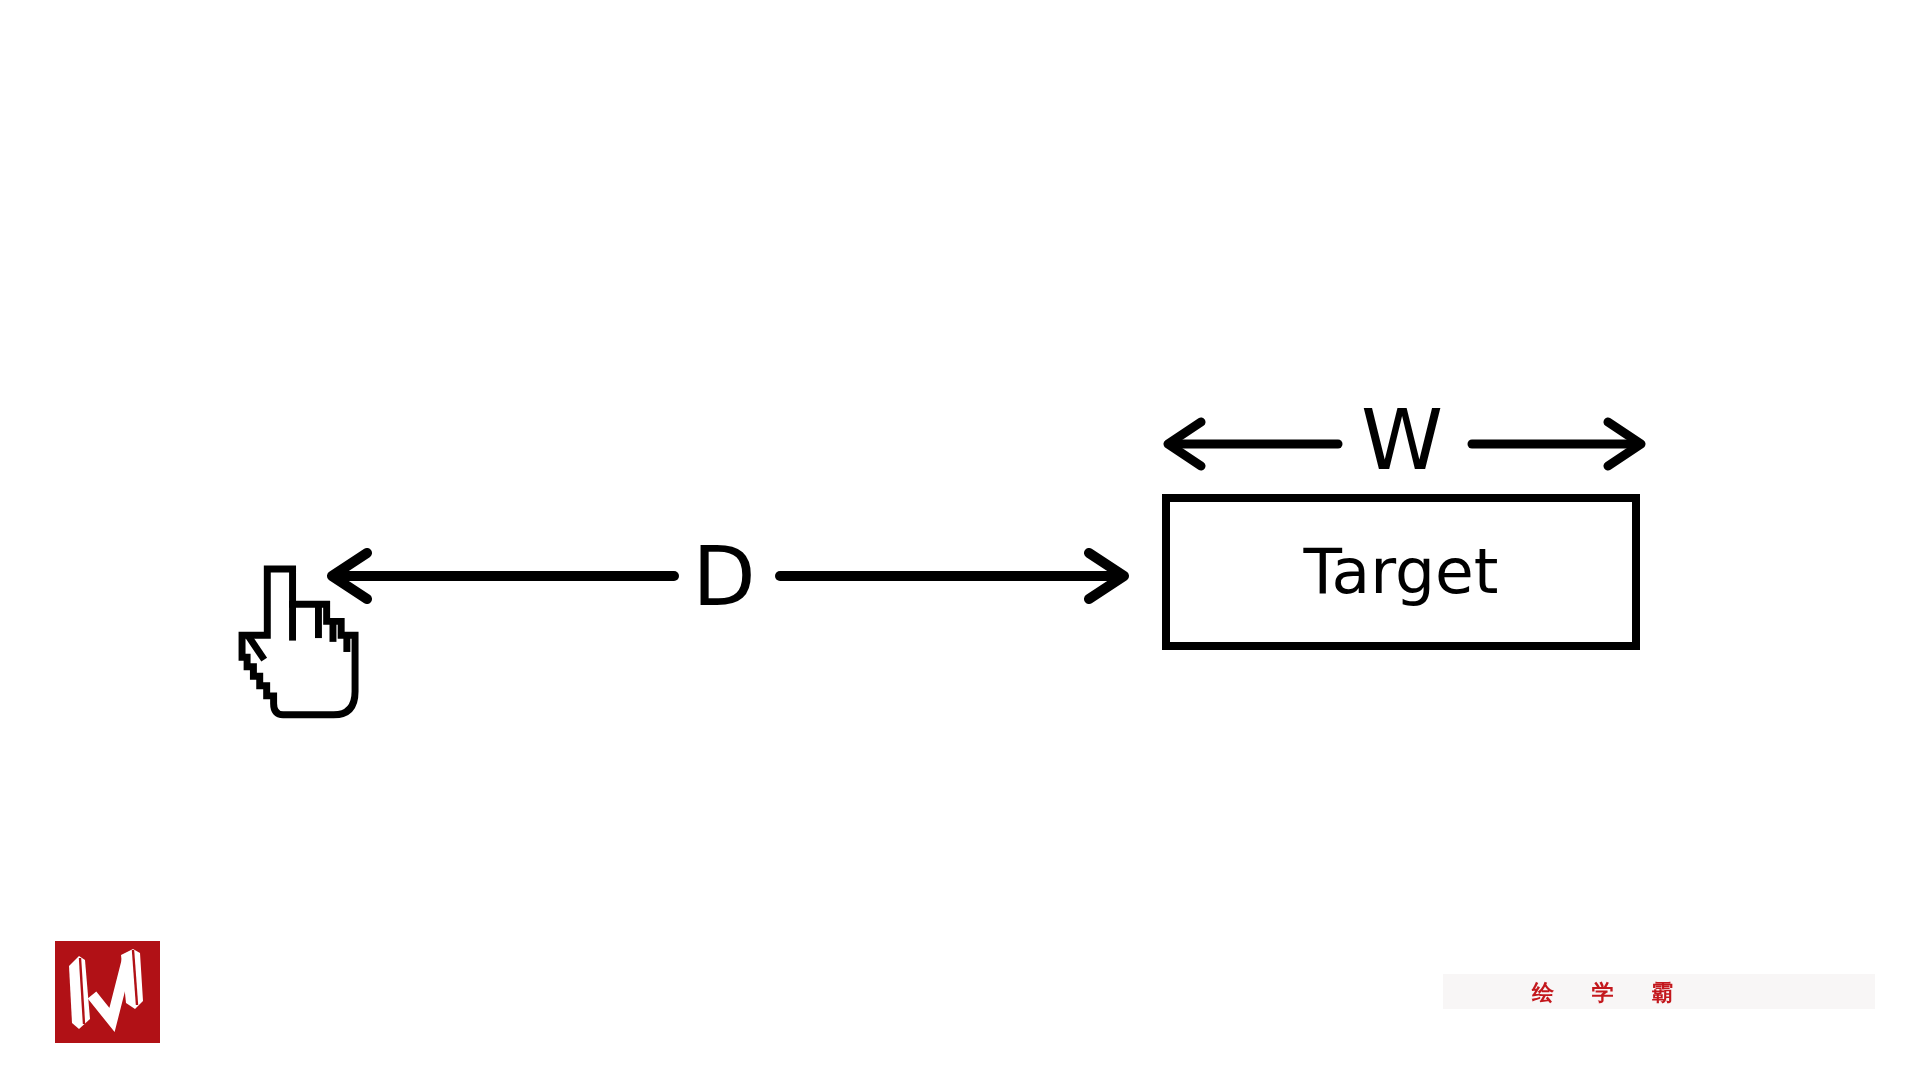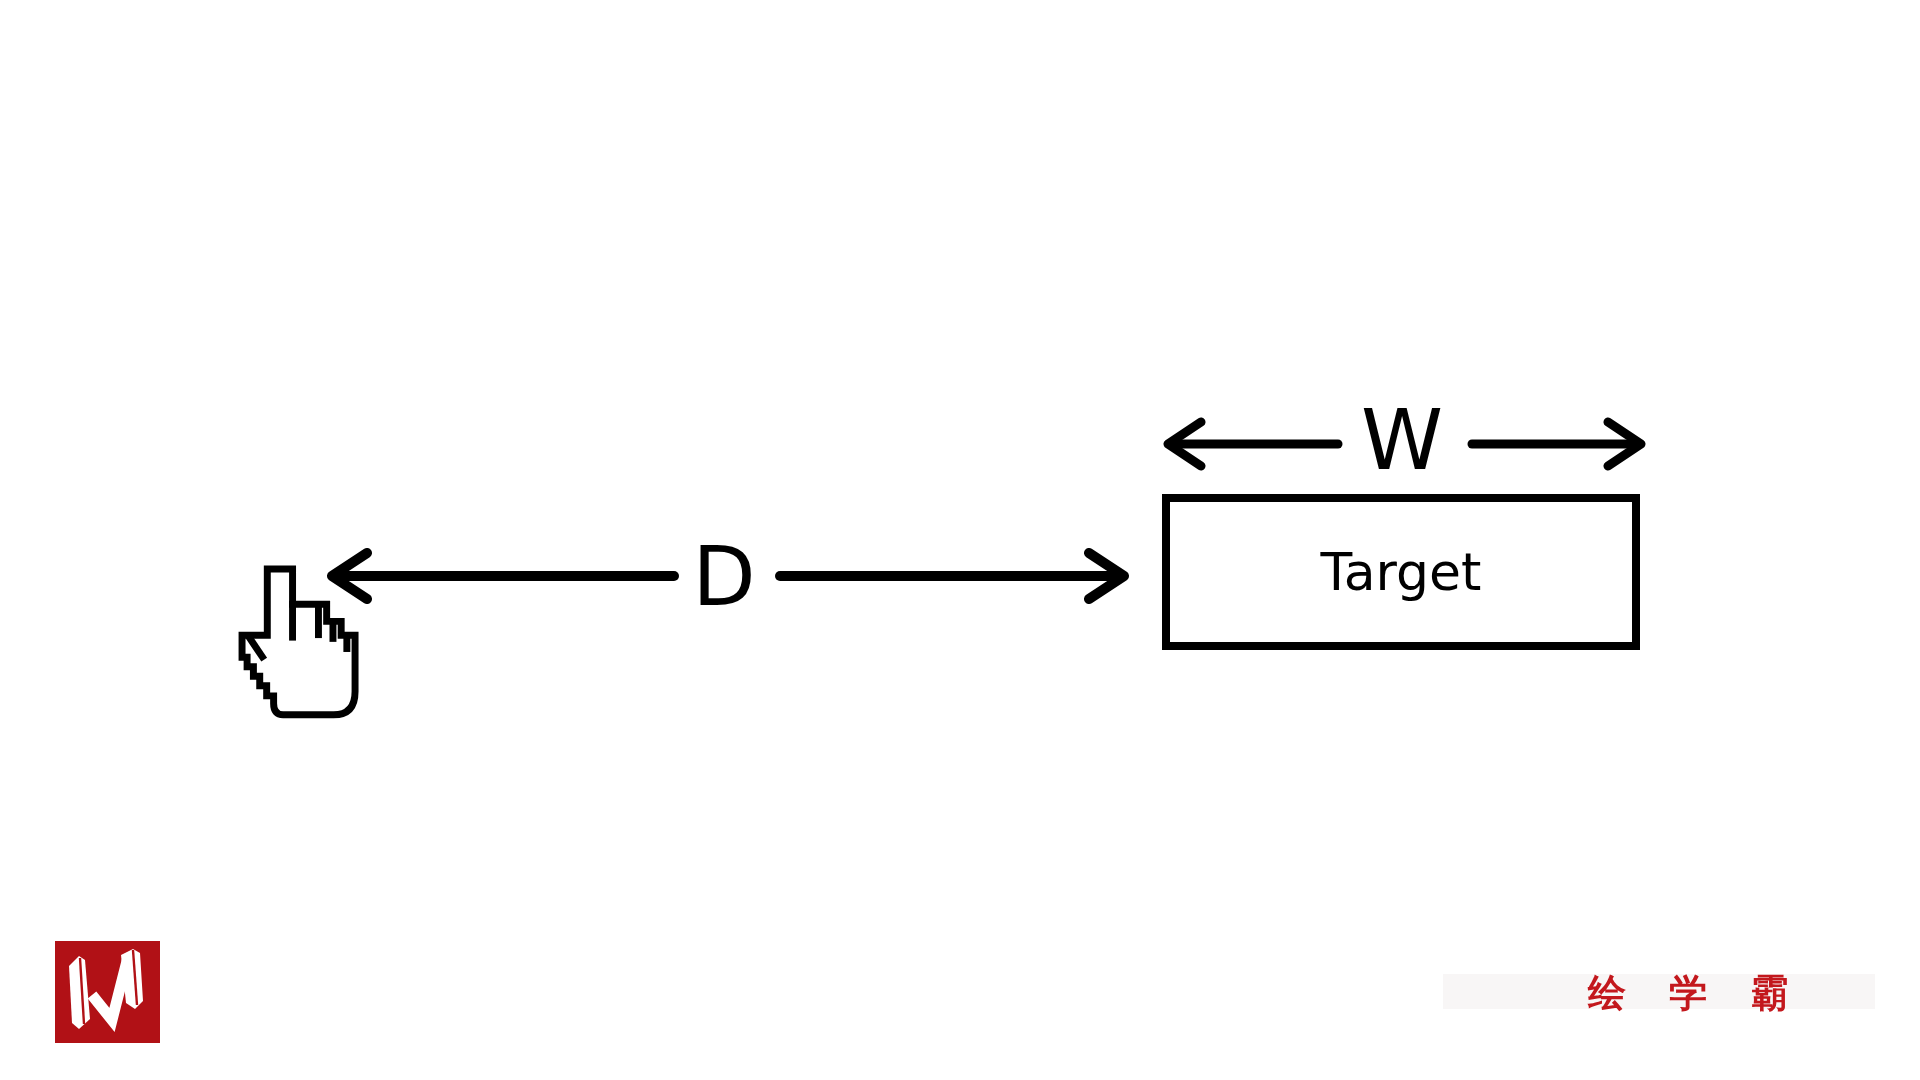--- a/index.html
+++ b/index.html
@@ -36,39 +36,39 @@
     width: 478px;
     height: 156px;
     box-sizing: border-box;
     border: 8px solid var(--ink, #000000);
     background: #ffffff;
     display: flex;
     align-items: center;
     justify-content: center;
   }
   .target-box .target-text {
-    font-size: 52px;
+    font-size: 63px;
     line-height: 76px;
     color: var(--ink, #000000);
   }
 
   
   .watermark-band {
     position: absolute;
     left: 1443px;
     top: 974px;
     width: 432px;
     height: 35px;
     background: #f8f6f6;
   }
   .watermark-text {
     position: absolute;
-    left: 1588px;
+    left: 1532px;
     top: 976px;
-    font-size: 38px;
+    font-size: 22px;
     line-height: 34px;
     font-weight: bold;
     letter-spacing: 15px;
     color: var(--watermark-red, #c3181d);
     white-space: nowrap;
   }
 
   
   .brand-logo {
     position: absolute;

